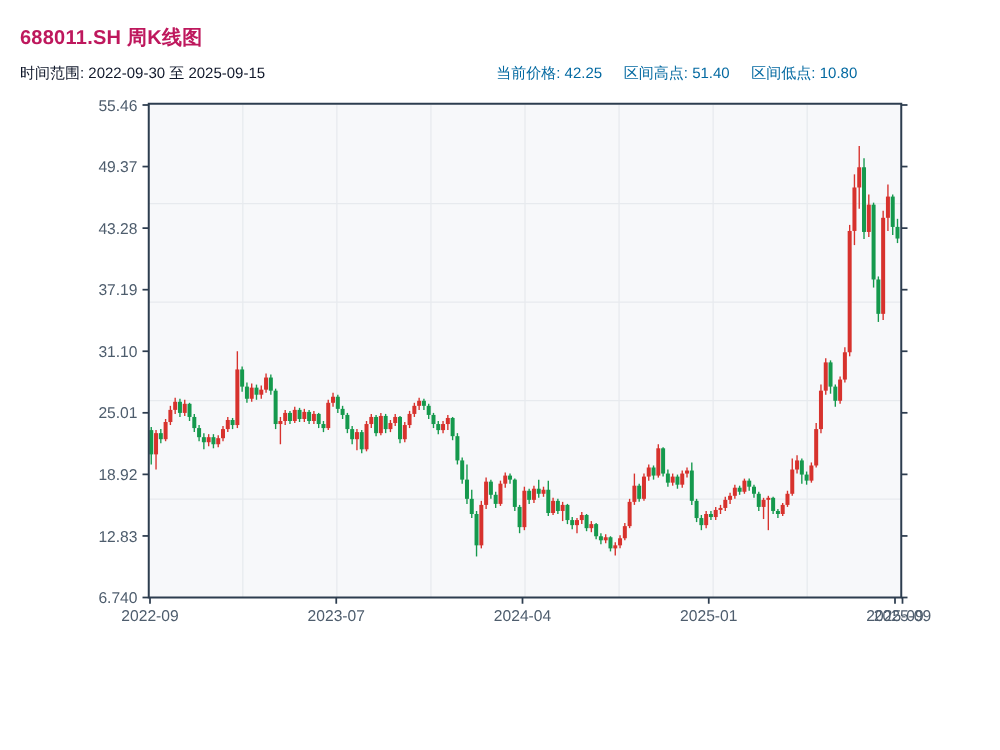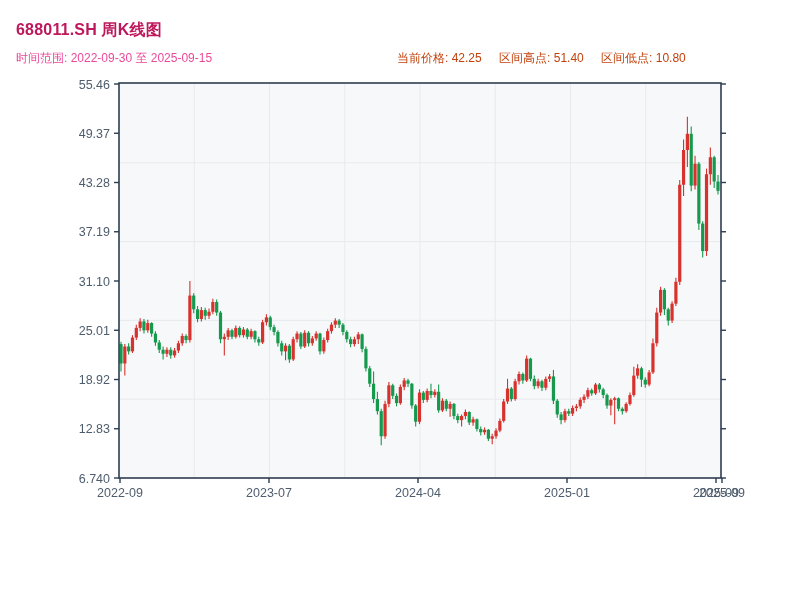--- a/index.html
+++ b/index.html
@@ -1,19 +1,19 @@
 <!DOCTYPE html>
 <html><head>
 <meta charset="utf-8">
 <style>
   html,body{margin:0;padding:0;background:#ffffff;}
   body{width:800px;height:600px;position:relative;font-family:"Liberation Sans","DejaVu Sans",sans-serif;overflow:hidden;}
   .page-title{position:absolute;left:16px;top:20px;font-size:16px;font-weight:600;color:#be185d;letter-spacing:.2px;}
-  .sub-left{position:absolute;left:16px;top:50px;font-size:12px;color:#ec4899;}
-  .sub-right{position:absolute;left:397px;top:50px;font-size:12px;color:#c2410c;}
+  .sub-left{position:absolute;left:16px;top:50px;font-size:12px;color:#0f172a;}
+  .sub-right{position:absolute;left:397px;top:50px;font-size:12px;color:#0369a1;}
   .sub-right span{margin-right:14px;}
   #chart-svg{position:absolute;left:0;top:0;}
 </style>
 </head>
 <body>
 
 <div class="page-title">688011.SH 周K线图</div>
 <div class="sub-left">时间范围: 2022-09-30 至 2025-09-15</div>
 <div class="sub-right">
   <span>当前价格: 42.25</span>

